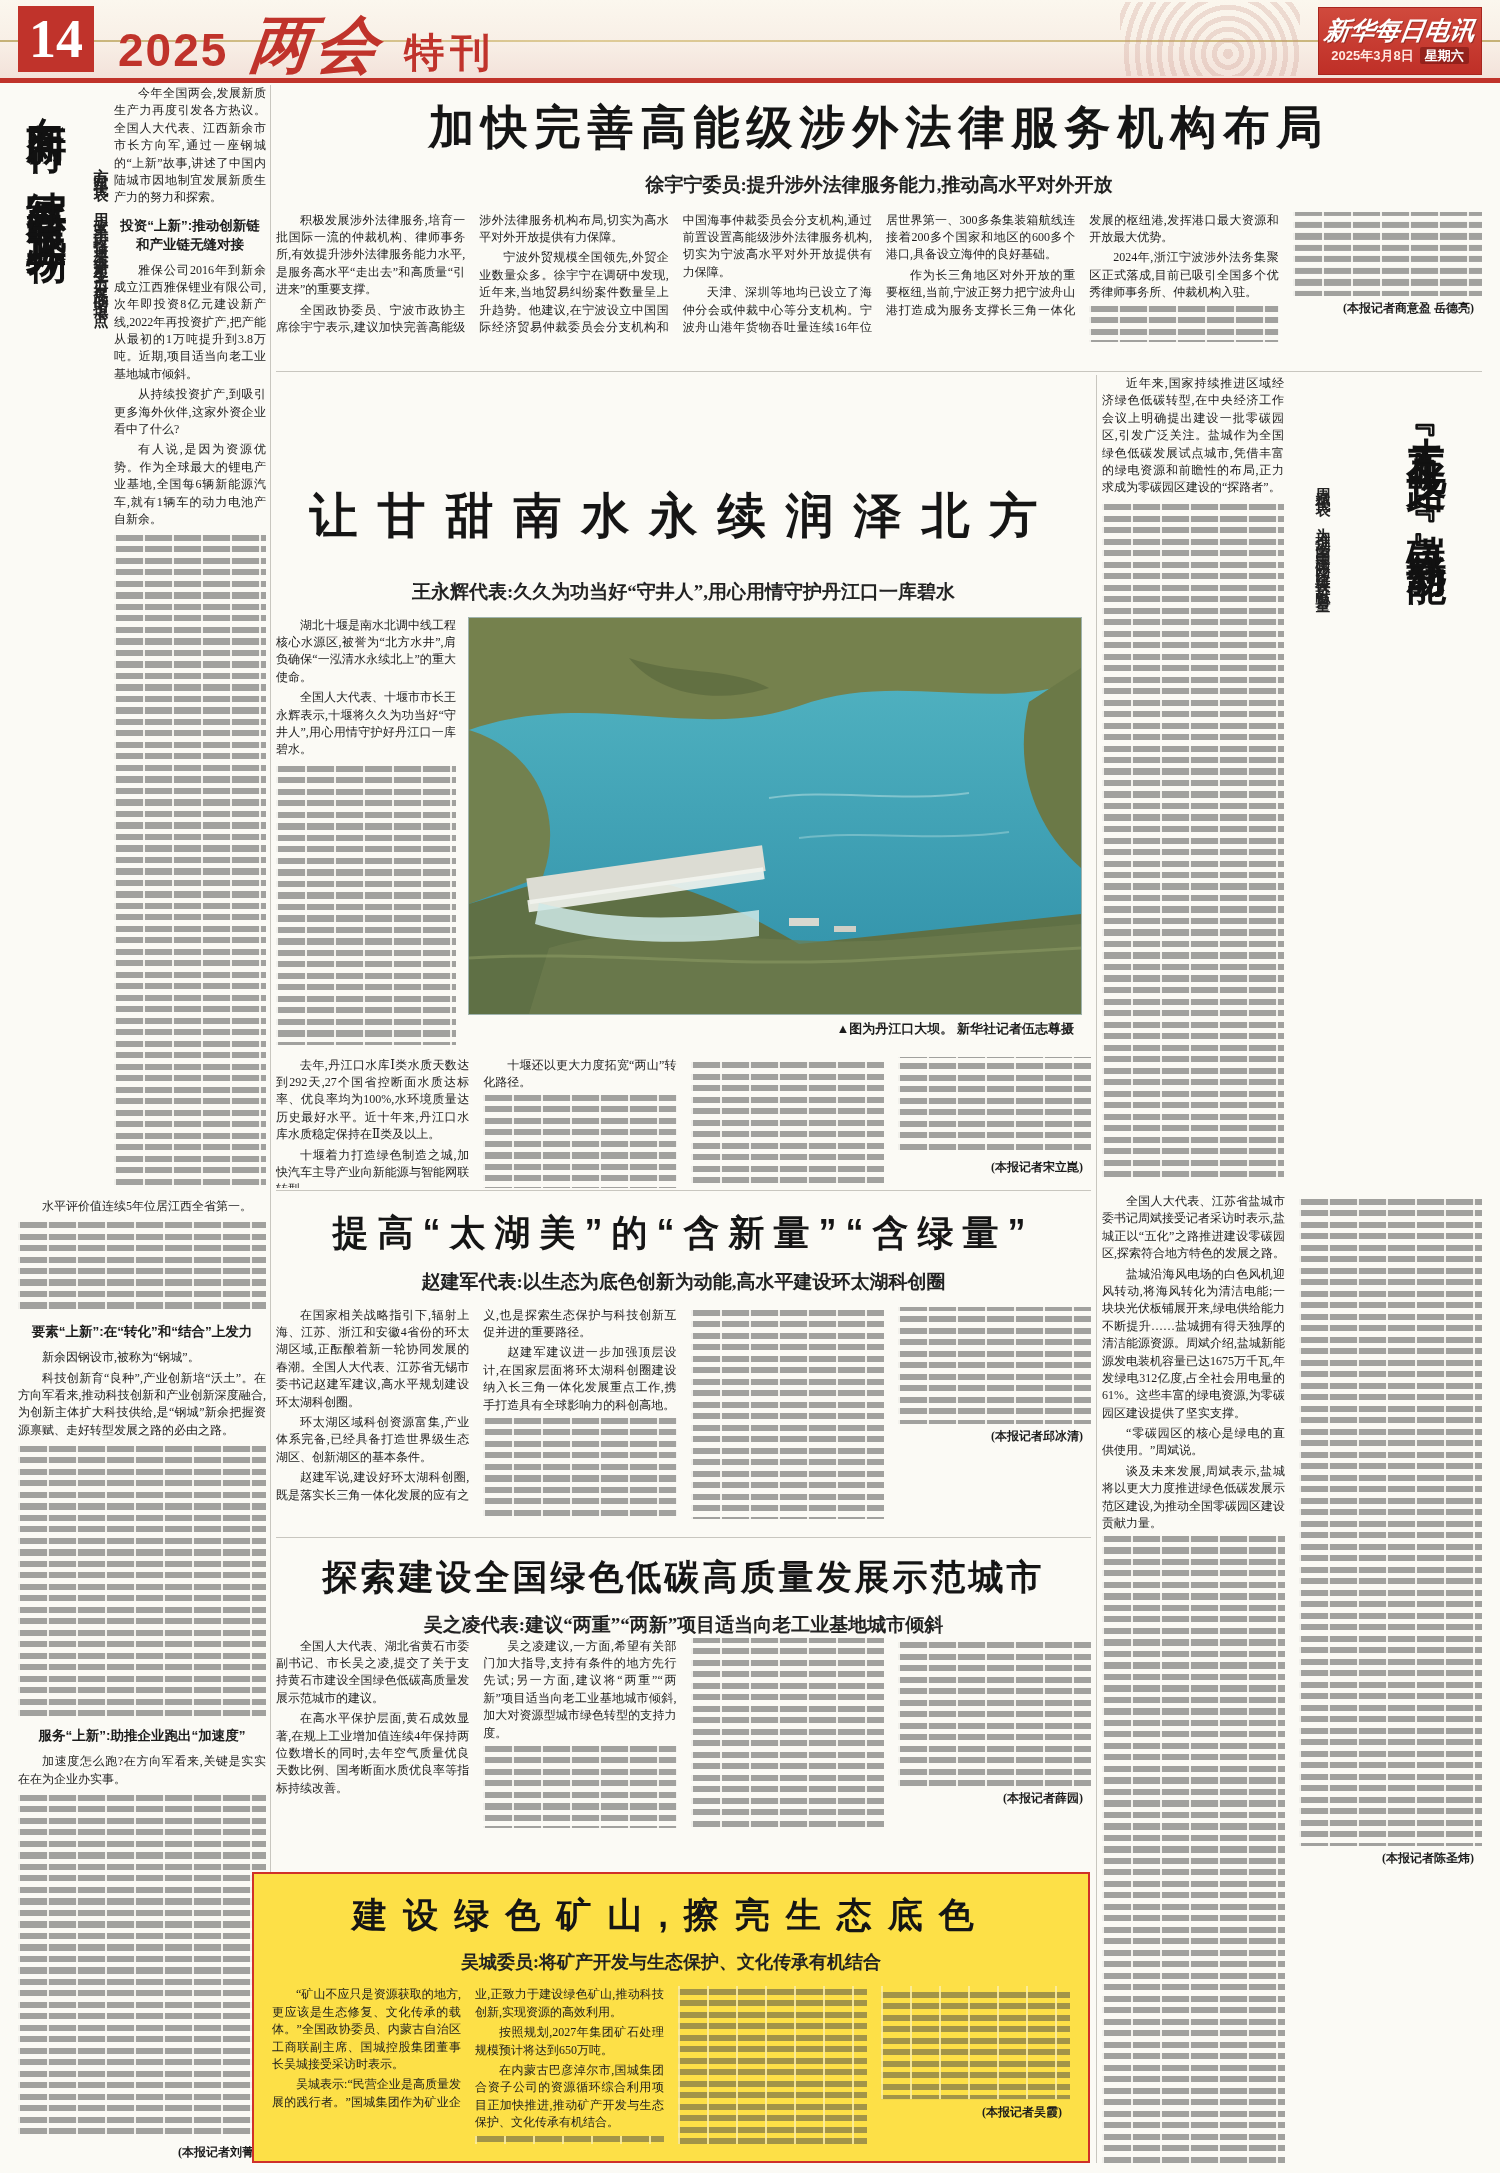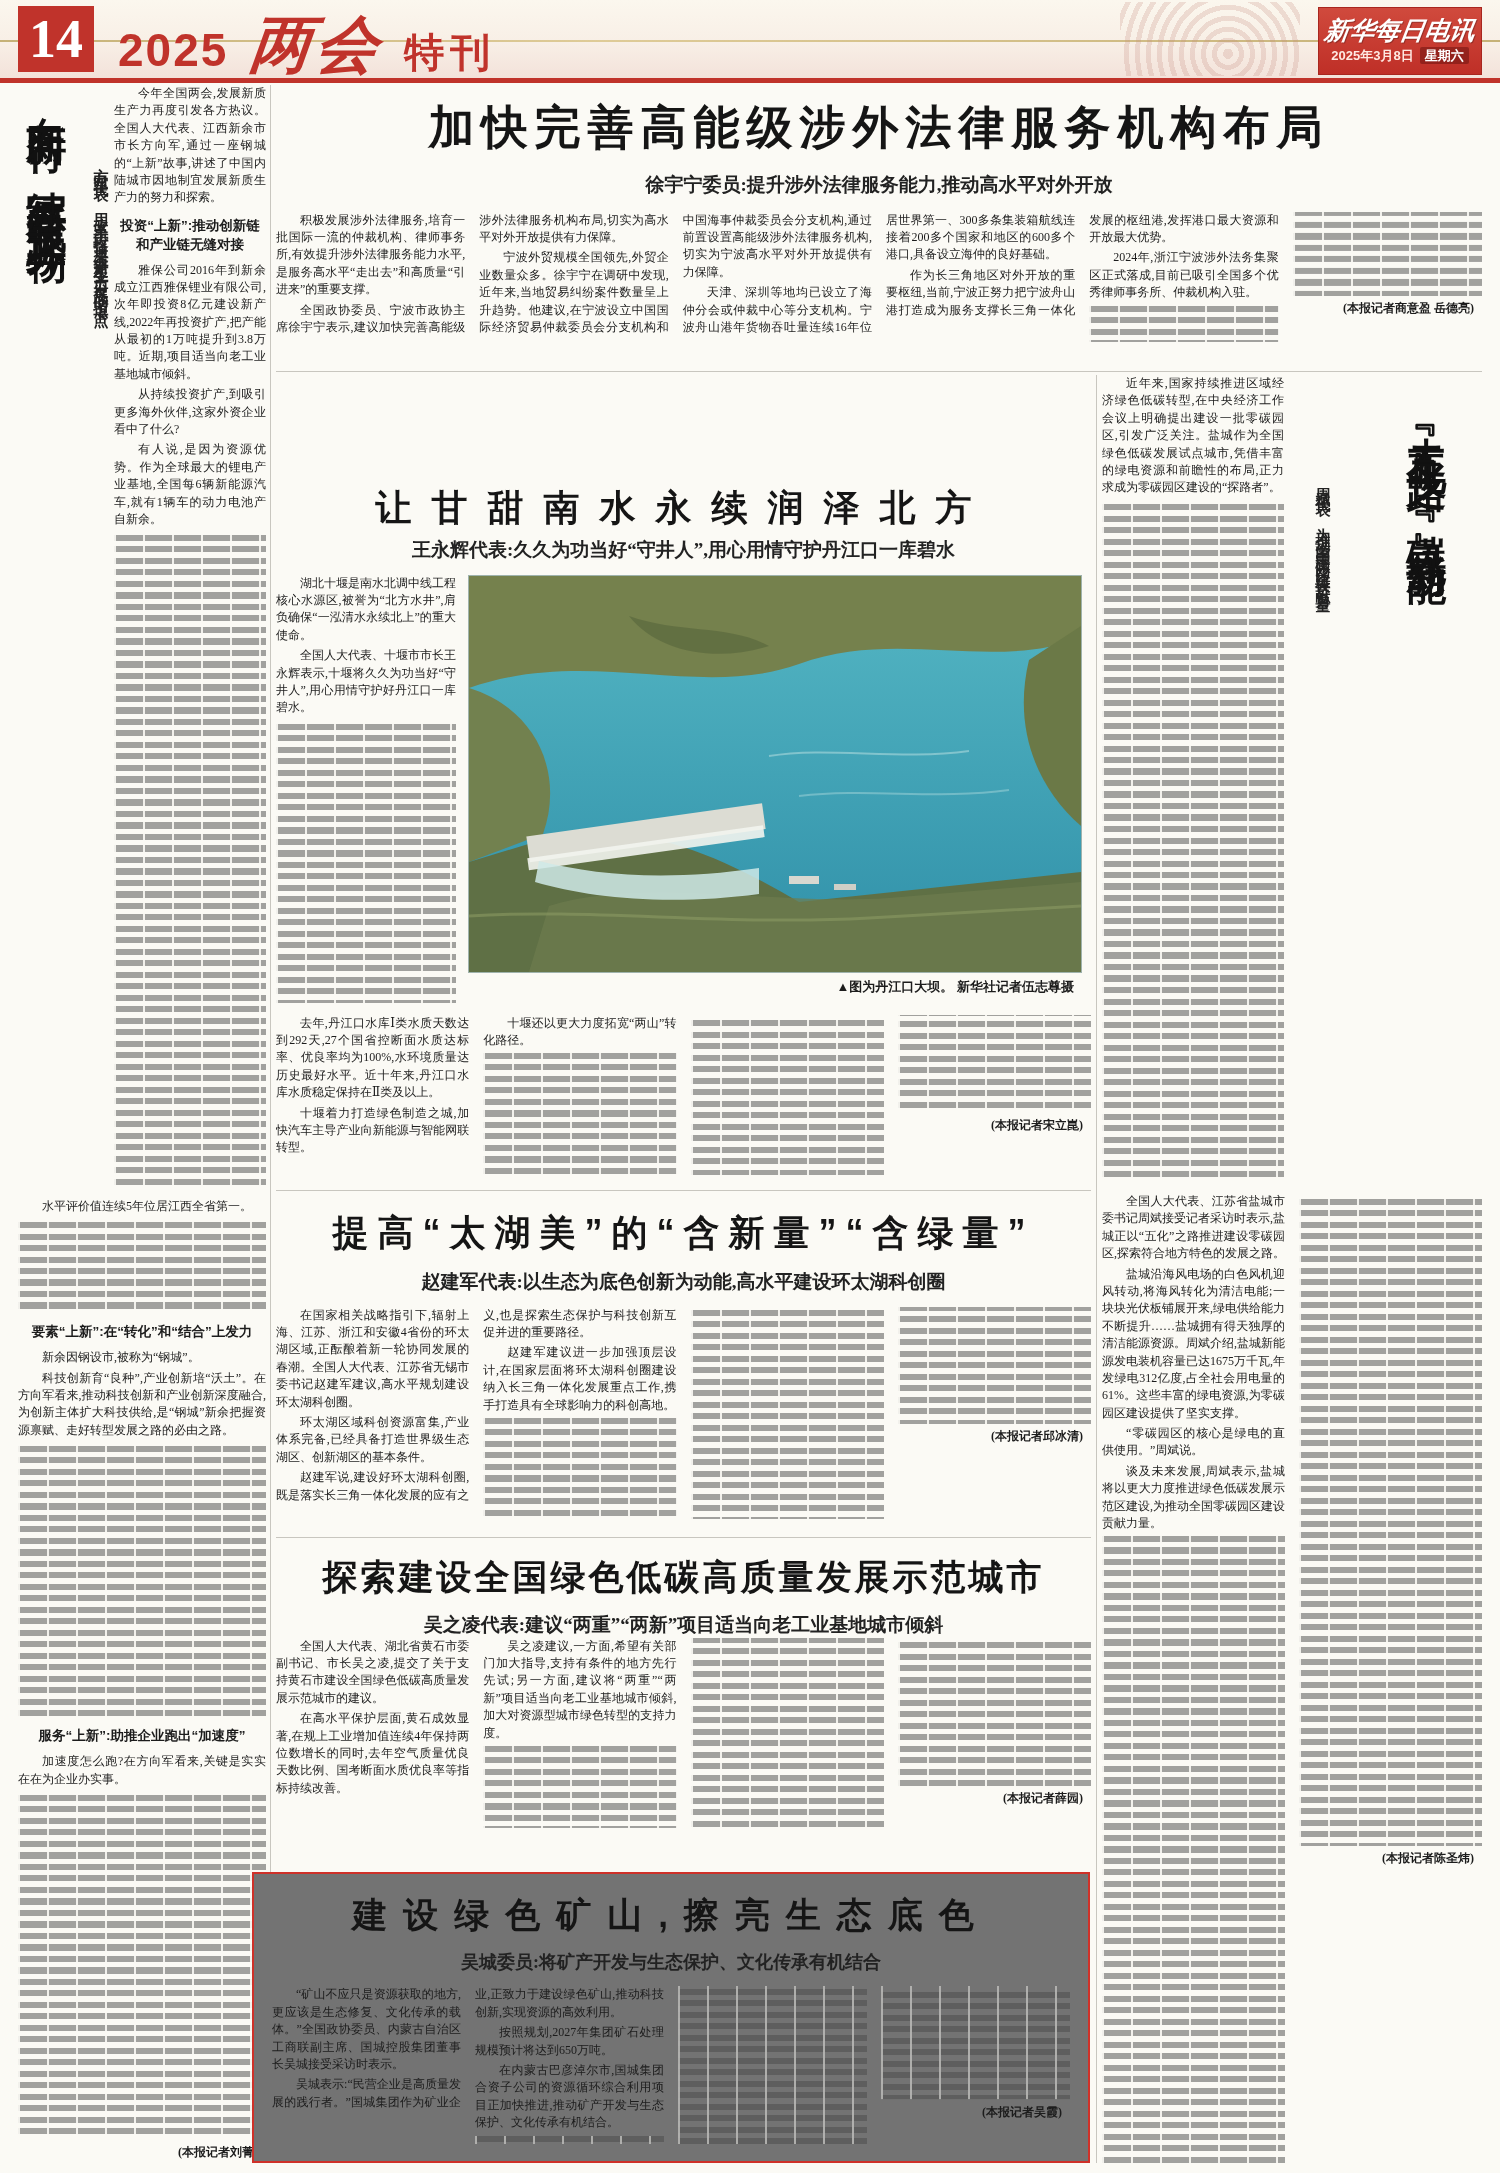--- a/index.html
+++ b/index.html
@@ -60,21 +60,21 @@
   #artA .bottom{flex:1;display:flex;flex-direction:column;overflow:hidden;margin-top:8px;}
 
   
   #artB{position:absolute;left:276px;top:85px;width:1206px;height:282px;overflow:hidden;}
   #artB .hl{font-size:46px;letter-spacing:7px;margin:12px 0 14px;}
   #artB .sub{margin-bottom:14px;}
   #artB .cols{column-count:6;height:130px;}
 
   
   #artC{position:absolute;left:276px;top:450px;width:815px;height:738px;overflow:hidden;}
-  #artC .hl{font-size:36px;letter-spacing:20px;margin:34px 0 5px;}
+  #artC .hl{font-size:48px;letter-spacing:20px;margin:34px 0 32px;}
   #artC .sub{margin-bottom:12px;}
   #artC .row{display:flex;gap:12px;}
   #artC .leftcol{width:180px;display:flex;flex-direction:column;overflow:hidden;height:432px;}
   #artC .photo{width:612px;}
   #artC .photo svg{display:block;border:1px solid #9fb3ad;}
   .caption{font:bold 13px/1.5 "Liberation Sans",sans-serif;text-align:right;margin:4px 6px 0 0;}
   #artC .cols{column-count:4;height:160px;margin-top:8px;}
 
   
   #artD{position:absolute;left:276px;top:1195px;width:815px;height:338px;overflow:hidden;}
@@ -83,21 +83,21 @@
   #artD .cols{column-count:4;height:212px;}
 
   
   #artE{position:absolute;left:276px;top:1542px;width:815px;height:322px;overflow:hidden;}
   #artE .hl{font-size:35px;letter-spacing:3px;margin:12px 0 12px;}
   #artE .sub{}
   #artE .cols{column-count:4;height:190px;}
 
   
   #artF{position:absolute;left:252px;top:1872px;width:838px;height:291px;border:2px solid #cf3129;
-        background:#737373;box-sizing:border-box;padding:10px 18px;overflow:hidden;}
+        background:#fde047;box-sizing:border-box;padding:10px 18px;overflow:hidden;}
   #artF .hl{font-size:35px;letter-spacing:16px;margin:8px 0 12px;}
   #artF .sub{font-size:18px;margin-bottom:12px;}
   #artF .cols{column-count:4;height:158px;}
 
   
   #artG{position:absolute;left:1102px;top:375px;width:380px;height:1788px;display:flex;flex-direction:column;overflow:hidden;}
   #artG .top{display:flex;height:808px;}
   #artG .bodycol{width:182px;display:flex;flex-direction:column;overflow:hidden;}
   #artG .vs{width:30px;margin:100px 10px 0 16px;height:640px;}
   #artG .vh{font-size:40px;letter-spacing:6px;width:96px;line-height:66px;margin:30px 0 0 24px;}

